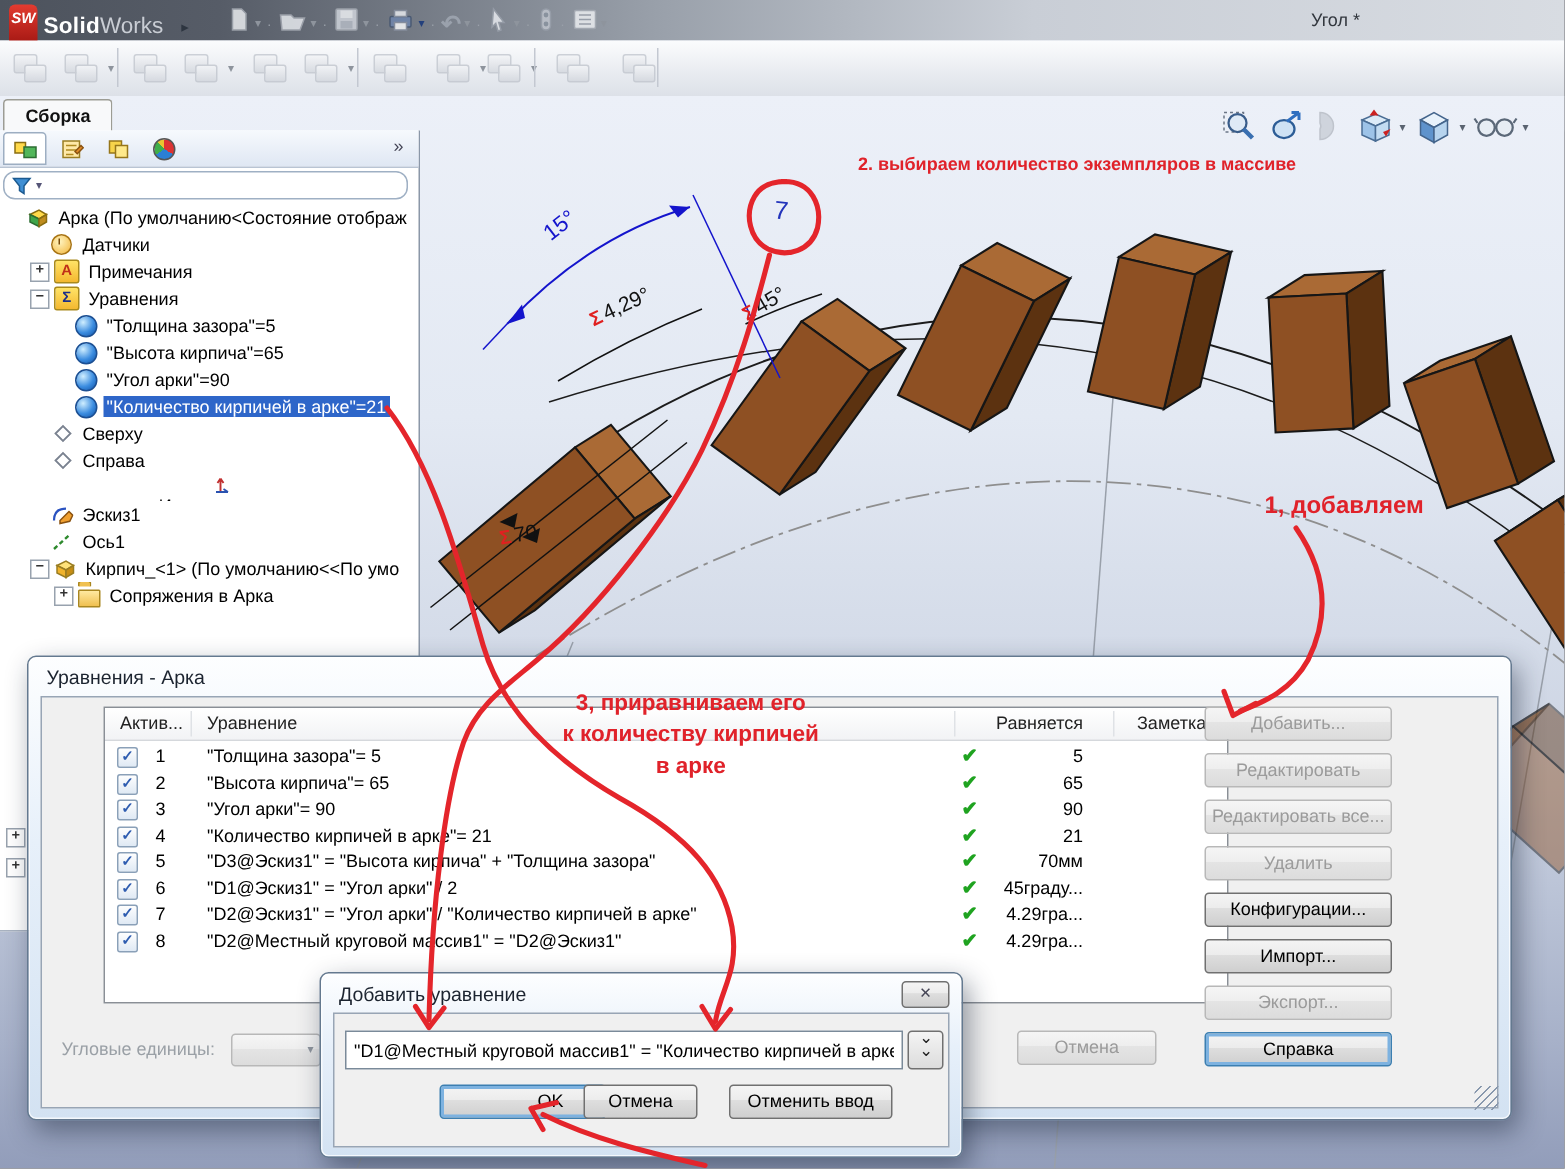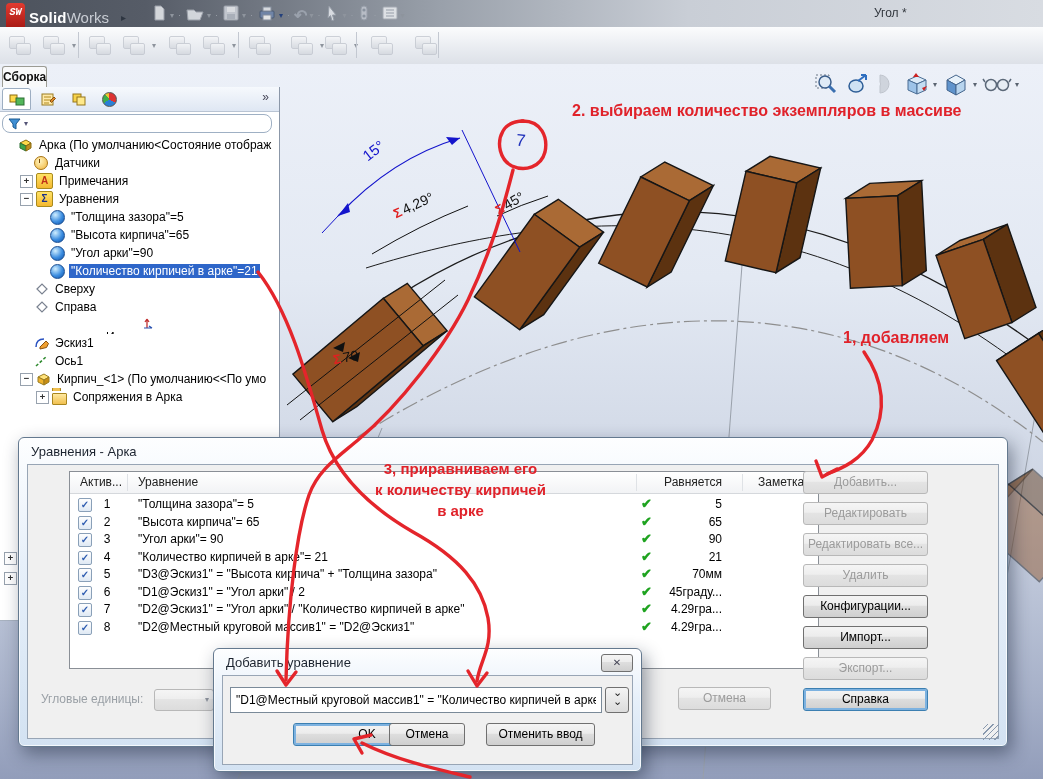--- a/index.html
+++ b/index.html
@@ -4,40 +4,40 @@
 <style>
   html,body{margin:0;padding:0;background:#666;}
   #root{position:relative;width:1043px;height:779px;overflow:hidden;
         font-family:"Liberation Sans",sans-serif;background:#dfe5f0;}
   
   #titlebar{position:absolute;left:0;top:0;width:1043px;height:27px;
     background:linear-gradient(90deg,#4d535d 0%,#555b66 12%,#7b8violet 0,#8d939d 38%,#c2c7cf 62%,#d7dbe1 100%);
     background:linear-gradient(90deg,#4d535d 0%,#565c67 14%,#99a0aa 42%,#c9ced6 66%,#d8dce2 100%);}
   #swlogo{position:absolute;left:6px;top:3px;display:flex;align-items:center;gap:4px;}
   #swbadge{width:19px;height:29px;border-radius:4px;background:linear-gradient(#e23b30,#9e1410);
-    color:#fff;font-size:10px;font-weight:bold;font-style:italic;text-align:center;line-height:19px;font-family:Liberation Mono, monospace;}
+    color:#fff;font-size:10px;font-weight:bold;font-style:italic;text-align:center;line-height:19px;}
   .brandb{color:#fff;font-size:15px;font-weight:bold;letter-spacing:.2px;}
   .brandl{color:#c9cdd4;font-size:15px;}
   #brand-arrow{color:#2d3540;font-size:10px;margin-left:8px;}
   #doc-title{position:absolute;left:874px;top:6px;font-size:12px;color:#32373e;}
   .tb1{position:absolute;top:4px;display:flex;align-items:center;}
   .tb1 svg{opacity:.8}
   .sep1{color:#9aa0a9;font-size:9px;margin:0 4px;}
   .dd1{color:#8e949d;font-size:8px;margin-left:2px;}
   .dd1.blue{color:#23407c;}
   
   #toolbar2{position:absolute;left:0;top:27px;width:1043px;height:37px;
     background:linear-gradient(#fbfcfd,#e8ebf0 60%,#dde1e8);border-bottom:1px solid #c4c9d2;}
   .tb2i{position:absolute;top:4px;width:28px;height:28px;border-radius:3px;opacity:.65;}
   .tb2i .bx{position:absolute;background:linear-gradient(#f4f5f7,#cfd3da);border:1px solid #b8bdc6;border-radius:2px;}
   .vsep2{position:absolute;top:5px;width:1px;height:26px;background:#c3c8d1;}
   
   #tabbar{position:absolute;left:0;top:64px;width:1043px;height:23px;
     background:linear-gradient(#e9edf3,#d9dee7);border-bottom:1px solid #aeb6c2;}
-  .ctab{position:absolute;top:2px;height:20px;line-height:20px;padding:0 0;font-size:12px;color:#3c3c38;
+  .ctab{position:absolute;top:2px;height:20px;line-height:20px;padding:0 14px;font-size:12px;color:#3c3c38;
     background:linear-gradient(#efeeec,#d6d4cf);border:1px solid #9c9c94;border-bottom:none;
     border-radius:3px 3px 0 0;}
   .ctab.active{background:#f8f9fa;font-weight:bold;color:#111;z-index:2;height:21px;}
   
   #viewport{position:absolute;left:0;top:64px;width:1043px;height:715px;
     background:linear-gradient(180deg,#ecf0f8 0%,#e3e9f3 30%,#ccd4e3 62%,#a7b1c9 88%,#929dba 100%);}
   #scene{position:absolute;left:0;top:0;z-index:1;pointer-events:none;}
   .dimlabel{position:absolute;z-index:2;white-space:nowrap;}
   .sigma{color:#e02020;font-weight:bold;font-size:13px;margin-right:2px;}
   .dimtext{color:#111;font-size:14px;}
@@ -590,21 +590,21 @@
       <path d="M477,686 l-9,-15 M477,686 l10,-13"></path>
       <path d="M513,170 C504,205 492,250 468,300 C446,345 400,405 358,440 C338,457 318,470 309,495 C297,530 288,600 286,680"></path>
       <path d="M286,685 l-9,-14 M286,685 l10,-13"></path>
       <path d="M864,352 C882,378 888,408 872,440 C861,460 843,468 827,474"></path>
       <path d="M822,477 l-6,-16 M822,477 l15,-8"></path>
       <path d="M470,777 C440,770 398,761 362,743"></path>
       <path d="M354,739 l17,-4 M354,739 l8,14"></path>
     </g>
   </svg>
   <span id="circ7" style="left:516px;top:131px;">7</span>
-  <span class="rednote" style="left:572px;top:102px;font-size:16px;">2. выбираем  количество экземпляров в массиве</span>
+  <span class="rednote" style="left:572px;top:102px;font-size:12px;">2. выбираем  количество экземпляров в массиве</span>
   <span class="rednote" style="left:843px;top:329px;font-size:16px;">1, добавляем</span>
   <span class="rednote" id="note3" style="left:338px;top:458px;width:245px;font-size:15px;">
     <span>3, приравниваем его</span><br>
     <span>к количеству кирпичей</span><br>
     <span>в арке</span>
   </span>
 
 </div>
 
 </body></html>

